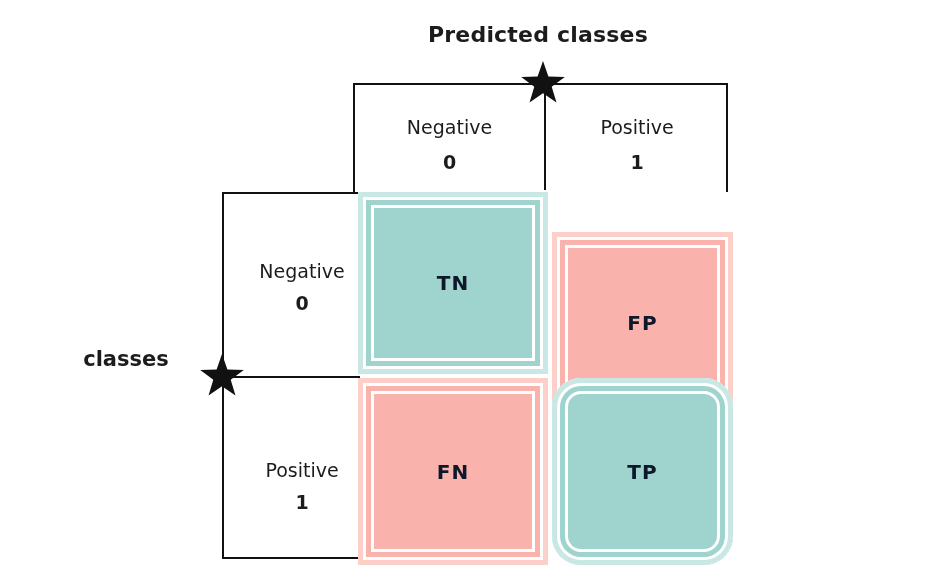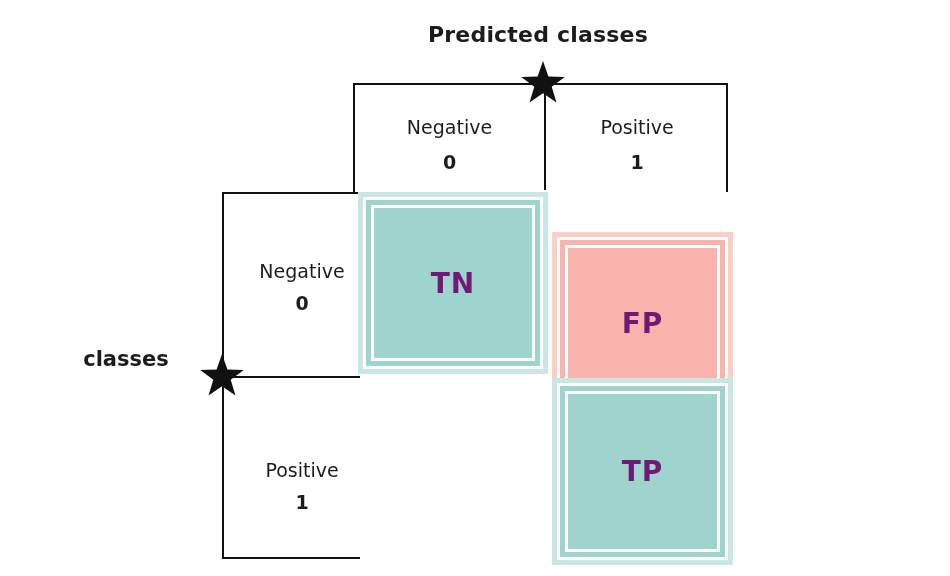--- a/index.html
+++ b/index.html
@@ -76,23 +76,23 @@
 
   .row0-label { left: 242px; top: 259px; width: 120px; }
   .row0-value { left: 242px; top: 291px; width: 120px; }
   .row1-label { left: 242px; top: 458px; width: 120px; }
   .row1-value { left: 242px; top: 490px; width: 120px; }
 
   .cell {
     display: flex;
     align-items: center;
     justify-content: center;
-    font-size: 28px;
+    font-size: 20px;
     font-weight: 700;
-    color: #701a75;
+    color: #0f172a;
     letter-spacing: 1px;
   }
   .cell.teal {
     background: var(--teal, #9ed3ce);
     box-shadow:
       inset 0 0 0 5px var(--teal-light, #c9e7e4),
       inset 0 0 0 8px #ffffff,
       inset 0 0 0 13px var(--teal, #9ed3ce),
       inset 0 0 0 16px #ffffff;
   }
@@ -100,21 +100,21 @@
     background: var(--pink, #f9b3ac);
     box-shadow:
       inset 0 0 0 5px var(--pink-light, #fccfc9),
       inset 0 0 0 8px #ffffff,
       inset 0 0 0 13px var(--pink, #f9b3ac),
       inset 0 0 0 16px #ffffff;
   }
   .cell-tn { left: 358px; top: 192px; width: 190px; height: 182px; }
   .cell-fp { left: 552px; top: 192px; width: 181px; height: 182px; margin-top: 40px; }
   .cell-fn { left: 358px; top: 378px; width: 190px; height: 187px; }
-  .cell-tp { left: 552px; top: 378px; width: 181px; height: 187px; }
+  .cell-tp { left: 552px; top: 378px; width: 181px; height: 187px; border-radius: 29px; }
 
   .star { line-height: 0; }
   .star svg { display: block; }
   .star-top  { left: 517px; top: 59px; }
   .star-left { left: 196px; top: 352px; }
 </style>
 </head>
 <body>
 
 <div class="canvas">
@@ -140,20 +140,23 @@
   <div class="abs hdr-value row0-value">0</div>
   <div class="abs hdr-label row1-label">Positive</div>
   <div class="abs hdr-value row1-value">1</div>
 
   <div class="abs cell teal cell-tn">
     <span>TN</span>
   </div>
   <div class="abs cell pink cell-fp">
     <span>FP</span>
   </div>
+  <div class="abs cell pink cell-fn">
+    <span>FN</span>
+  </div>
   <div class="abs cell teal cell-tp">
     <span>TP</span>
   </div>
 
   <div class="abs star star-top">
     <svg width="52" height="50" viewBox="0 0 24 24" aria-hidden="true">
       <polygon fill="#111111" points="12,1 14.59,8.44 22.46,8.6 16.18,13.36 18.47,20.9 12,16.4 5.53,20.9 7.82,13.36 1.54,8.6 9.41,8.44"></polygon>
     </svg>
   </div>
   <div class="abs star star-left">

